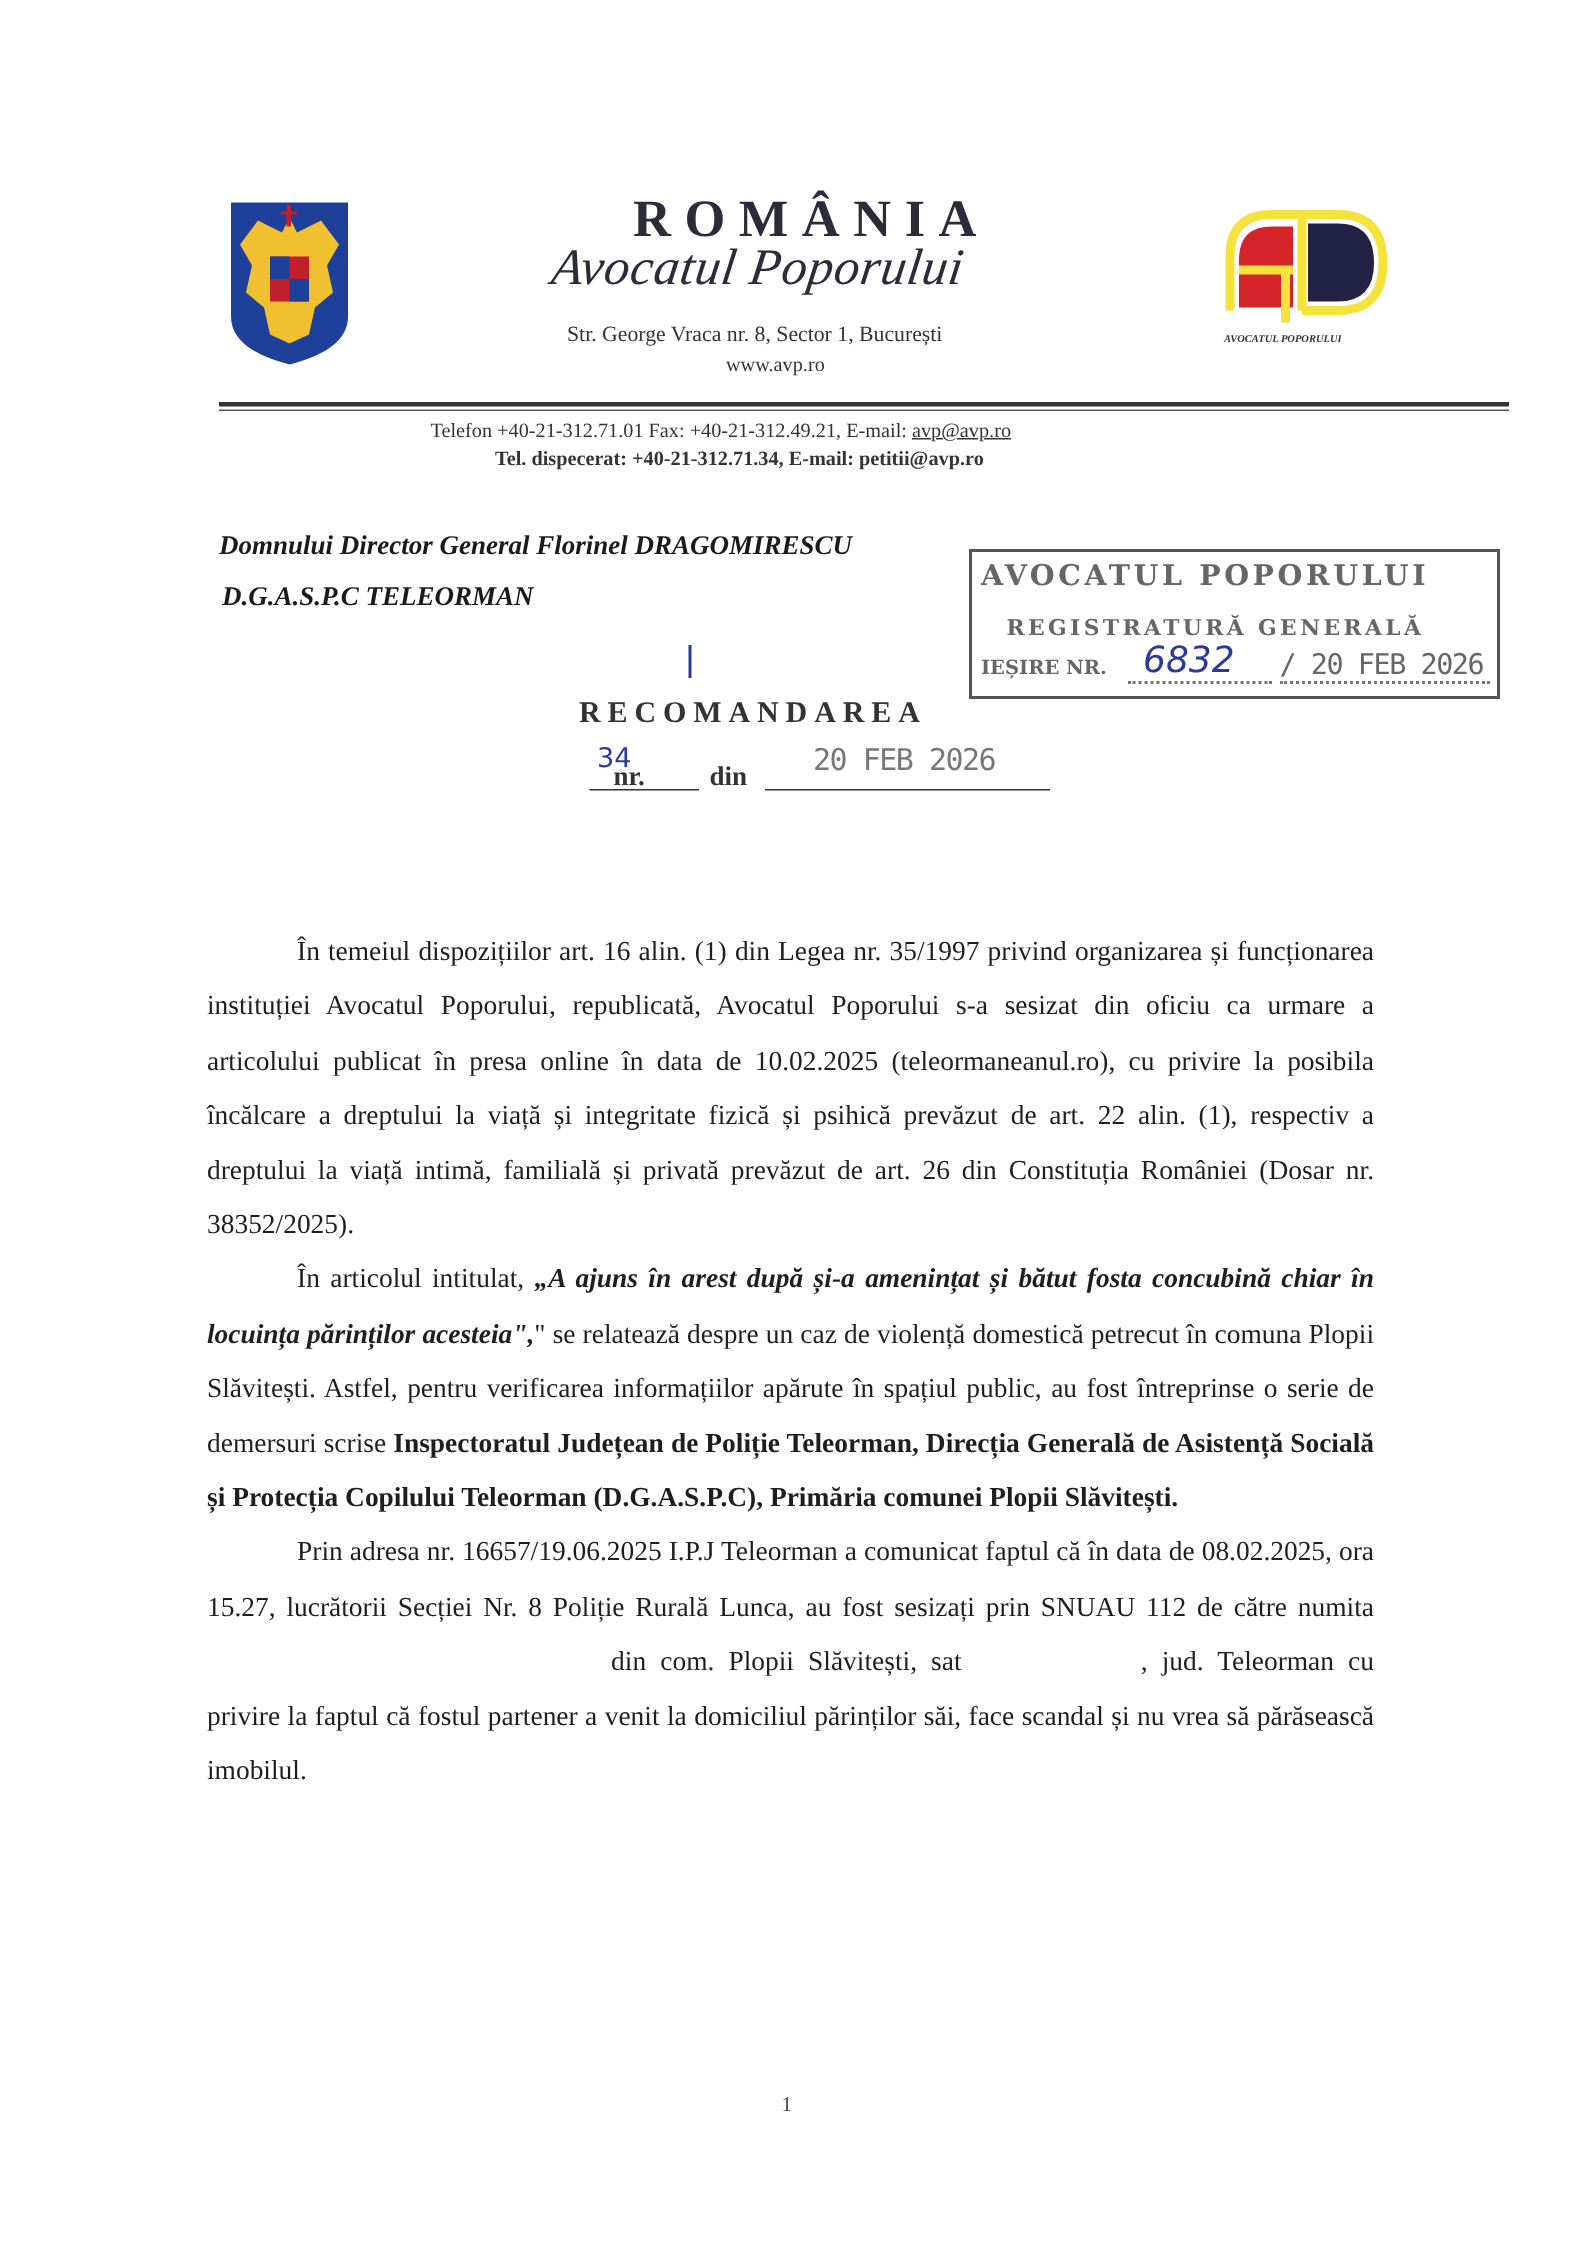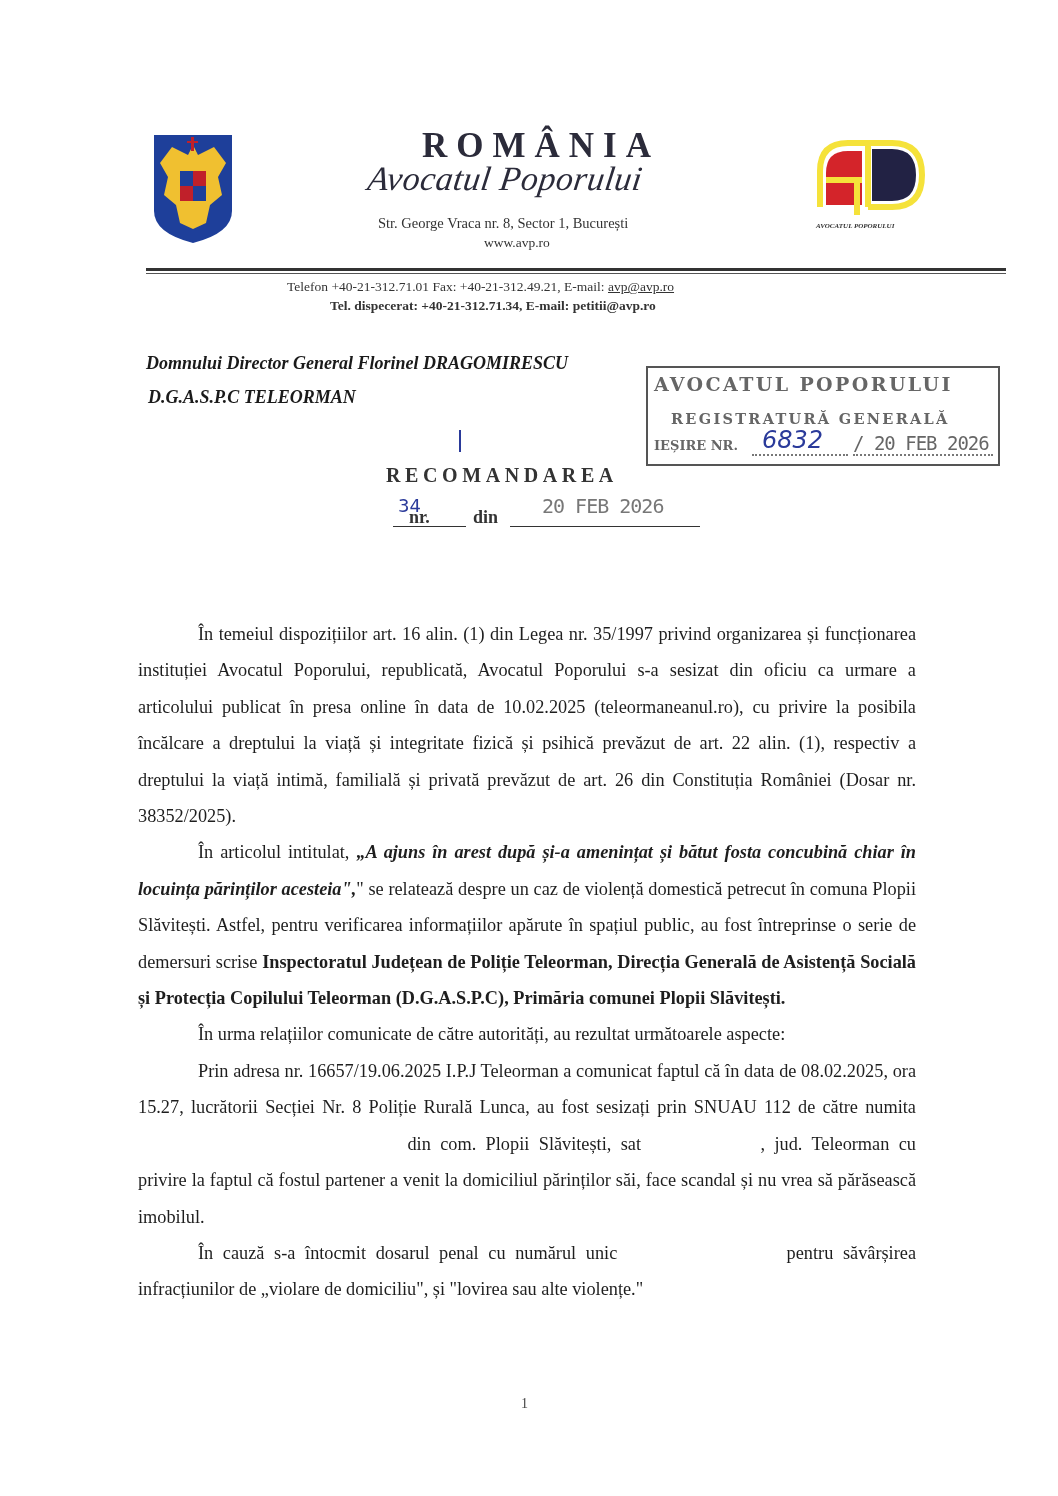--- a/index.html
+++ b/index.html
@@ -104,18 +104,16 @@
 <div class="abs nrlabel">nr.</div>
 <div class="abs nrline"></div>
 <div class="abs nrhand">34</div>
 <div class="abs dinlabel">din</div>
 <div class="abs dinline"></div>
 <div class="abs dindate">20 FEB 2026</div>
 
 <div class="abs body">
   <p>În temeiul dispozițiilor art. 16 alin. (1) din Legea nr. 35/1997 privind organizarea și funcționarea instituției Avocatul Poporului, republicată, Avocatul Poporului s-a sesizat din oficiu ca urmare a articolului publicat în presa online  în data de 10.02.2025 (teleormaneanul.ro), cu privire la posibila încălcare a dreptului la viață și integritate fizică și psihică prevăzut de art. 22 alin. (1), respectiv a dreptului la viață intimă, familială și privată prevăzut de art. 26 din Constituția României (Dosar nr. 38352/2025).</p>
   <p><span>În articolul intitulat, </span><span class="bi">„A ajuns în arest după și-a amenințat și bătut fosta concubină chiar în locuința părinților acesteia",</span><span>" se relatează despre un caz de violență domestică petrecut în comuna Plopii Slăvitești. Astfel, pentru verificarea informațiilor apărute în spațiul public, au fost întreprinse o serie de demersuri scrise </span><span class="b">Inspectoratul Județean de Poliție Teleorman, Direcția Generală de Asistență Socială și Protecția Copilului Teleorman (D.G.A.S.P.C), Primăria comunei Plopii Slăvitești.</span></p>
-  <p>În urma relațiilor comunicate de către autorități, au rezultat următoarele aspecte:</p>
   <p><span>Prin adresa nr.  16657/19.06.2025 I.P.J Teleorman a comunicat faptul că în  data de 08.02.2025, ora 15.27, lucrătorii Secției Nr. 8 Poliție Rurală Lunca, au fost sesizați prin SNUAU 112 de către numita </span><span class="gap" style="width:260px"></span><span> din com. Plopii Slăvitești, sat </span><span class="gap" style="width:110px"></span><span>, jud. Teleorman cu privire la faptul că fostul partener a venit la domiciliul părinților săi, face scandal și nu vrea să părăsească imobilul.</span></p>
-  <p><span>În cauză s-a întocmit dosarul penal cu numărul unic </span><span class="gap" style="width:150px"></span><span> pentru săvârșirea infracțiunilor de „violare de  domiciliu", și "lovirea sau alte violențe."</span></p>
 </div>
 
 <div class="abs pagenum">1</div>
 
 </body></html>

